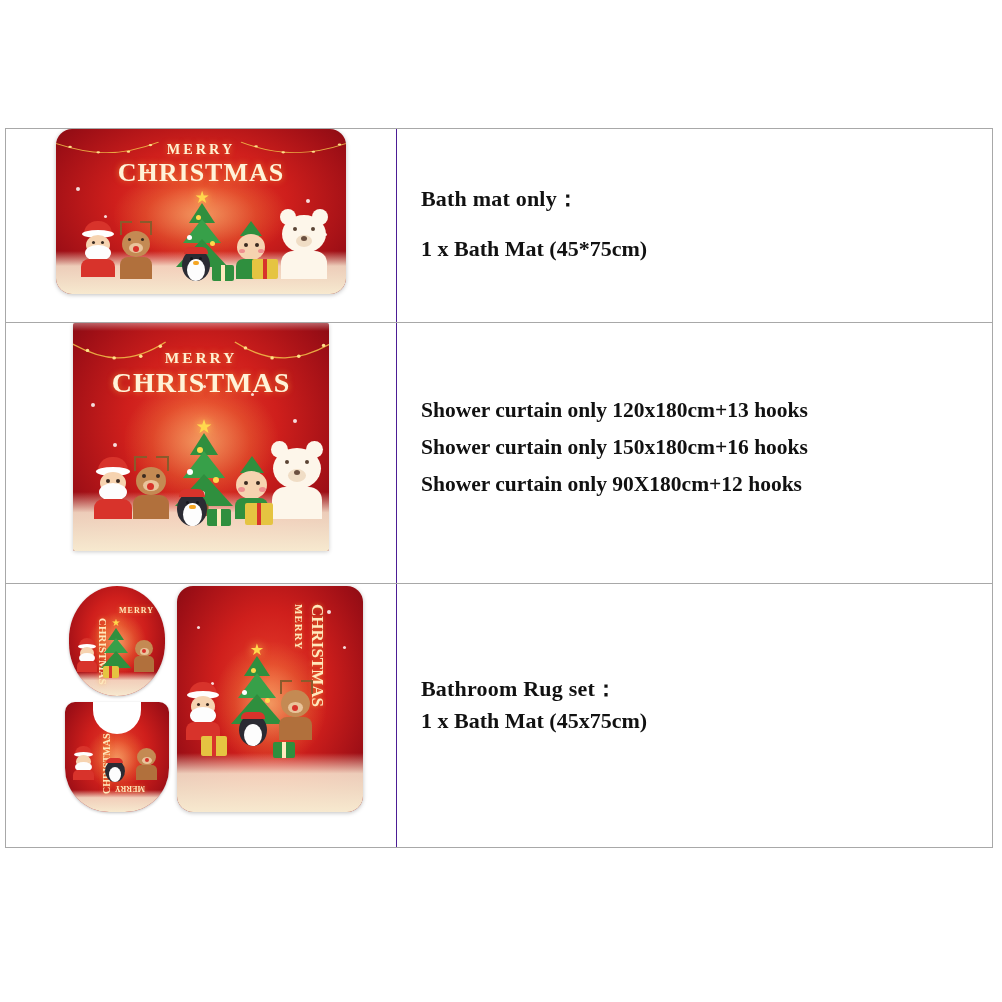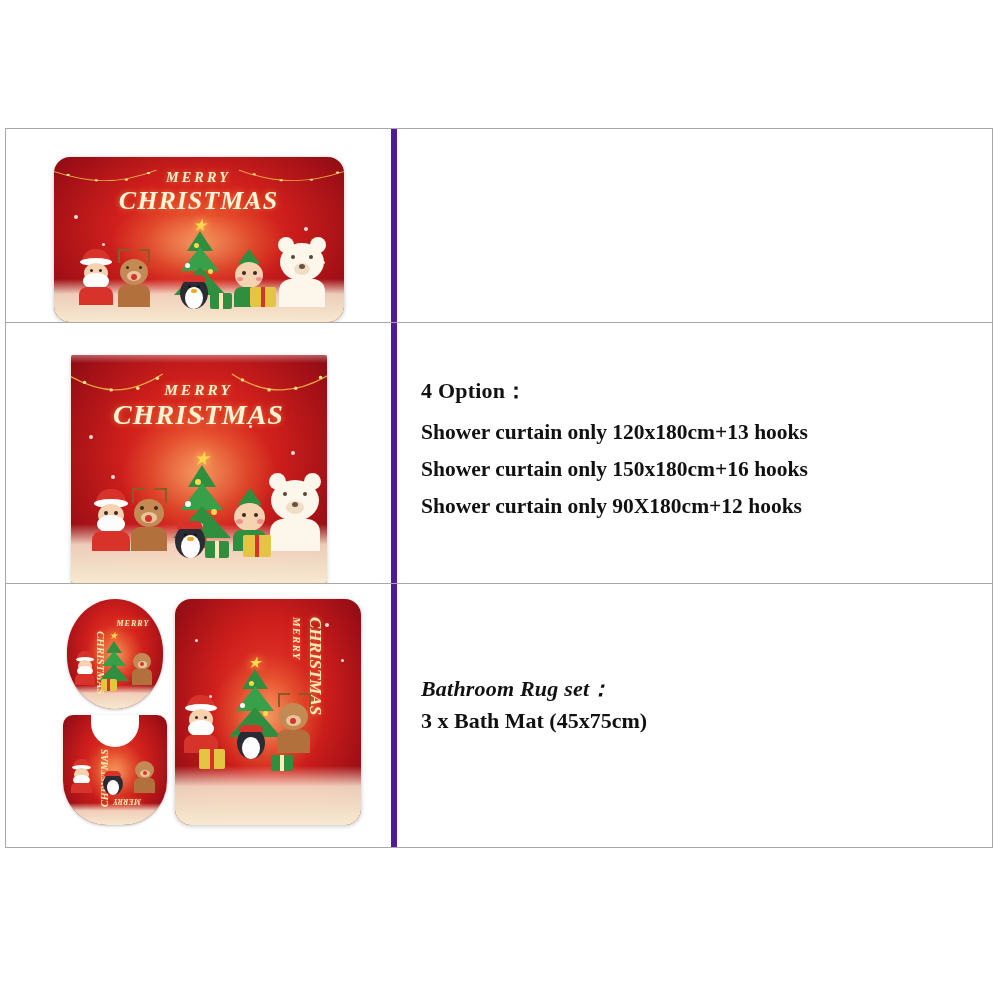--- a/index.html
+++ b/index.html
@@ -30,28 +30,27 @@
     box-sizing: border-box;
   }
   .row {
     display: flex;
     border-bottom: 1px solid #a8a8a8;
     box-sizing: border-box;
   }
   .cell-img {
     width: 391px;
     flex: 0 0 391px;
-    border-right: 6px solid #4c1d95;
+    border-right: 1px solid #4c1d95;
     box-sizing: border-box;
     position: relative;
     display: flex;
-    align-items: flex-end;
+    align-items: flex-start;
     justify-content: center;
     overflow: hidden;
-    font-style: italic;
   }
   .cell-txt {
     flex: 1 1 auto;
     box-sizing: border-box;
     padding: 18px 10px 18px 24px;
     display: flex;
     flex-direction: column;
     justify-content: center;
   }
   .row1 { height: 194px; }
@@ -68,21 +67,21 @@
   }
   .txt-line {
     font-size: 22px;
     font-weight: bold;
     color: #111;
     white-space: nowrap;
     margin-bottom: 6px;
   }
   .row2 .txt-head { margin-bottom: 14px; }
   .row2 .txt-line { margin-bottom: 12px; font-size: 21.5px; }
-  .row3 .txt-head { margin-bottom: 4px; font-style: italic; }
+  .row3 .txt-head { margin-bottom: 4px; }
   .row3 .txt-line { margin-bottom: 24px; }
 
   
   .art {
     position: relative;
     background: radial-gradient(ellipse at 50% 44%, #e8402c 0%, #cf1f1c 42%, #9e0f16 78%, #7d0a12 100%);
     overflow: hidden;
   }
   .art .snowfloor {
     position: absolute;
@@ -289,20 +288,24 @@
           </div>
 
           <div class="gift" style="left:196px;top:130px;width:26px;height:20px;background:#e5c441;">
             <div style="position:absolute;left:11px;top:0;width:4px;height:20px;background:#d8332b;"></div>
           </div>
           <div class="gift" style="left:156px;top:136px;width:22px;height:16px;background:#2f8f3e;">
             <div style="position:absolute;left:9px;top:0;width:4px;height:16px;background:#ffe9bd;"></div>
           </div>
         </div>
       </div>
+      <div class="cell-txt">
+        <div class="txt-head">Bath mat only：</div>
+        <div class="txt-line">1 x Bath Mat (45*75cm)</div>
+      </div>
     </div>
 
     <div class="row row2">
       <div class="cell-img">
         <div class="art curtainframe" style="width:256px;height:228px;">
           <div class="curtain-hem"></div>
           <div class="glow"></div>
           <div class="snowfloor"></div>
 
           <svg class="garland" viewBox="0 0 300 60" preserveAspectRatio="none">
@@ -396,21 +399,20 @@
 
           <div class="gift" style="left:172px;top:180px;width:28px;height:22px;background:#e5c441;">
             <div style="position:absolute;left:12px;top:0;width:4px;height:22px;background:#d8332b;"></div>
           </div>
           <div class="gift" style="left:134px;top:186px;width:24px;height:17px;background:#2f8f3e;">
             <div style="position:absolute;left:10px;top:0;width:4px;height:17px;background:#ffe9bd;"></div>
           </div>
         </div>
       </div>
       <div class="cell-txt">
-        <div class="txt-head">4 Option：</div>
         <div class="txt-line">Shower curtain only 120x180cm+13 hooks</div>
         <div class="txt-line">Shower curtain only 150x180cm+16 hooks</div>
         <div class="txt-line">Shower curtain only  90X180cm+12 hooks</div>
       </div>
     </div>
 
     <div class="row row3">
       <div class="cell-img">
         <div style="position:relative;width:340px;height:250px;">
 
@@ -520,18 +522,18 @@
               <div style="position:absolute;left:11px;top:0;width:4px;height:20px;background:#d8332b;"></div>
             </div>
             <div class="gift" style="left:96px;top:156px;width:22px;height:16px;background:#2f8f3e;">
               <div style="position:absolute;left:9px;top:0;width:4px;height:16px;background:#ffe9bd;"></div>
             </div>
           </div>
         </div>
       </div>
       <div class="cell-txt">
         <div class="txt-head">Bathroom Rug set：</div>
-        <div class="txt-line">3 x Bath Mat (45x75cm)</div>
+        <div class="txt-line">1 x Bath Mat (45x75cm)</div>
       </div>
     </div>
 
   </div>
 </div>
 
 </body></html>

